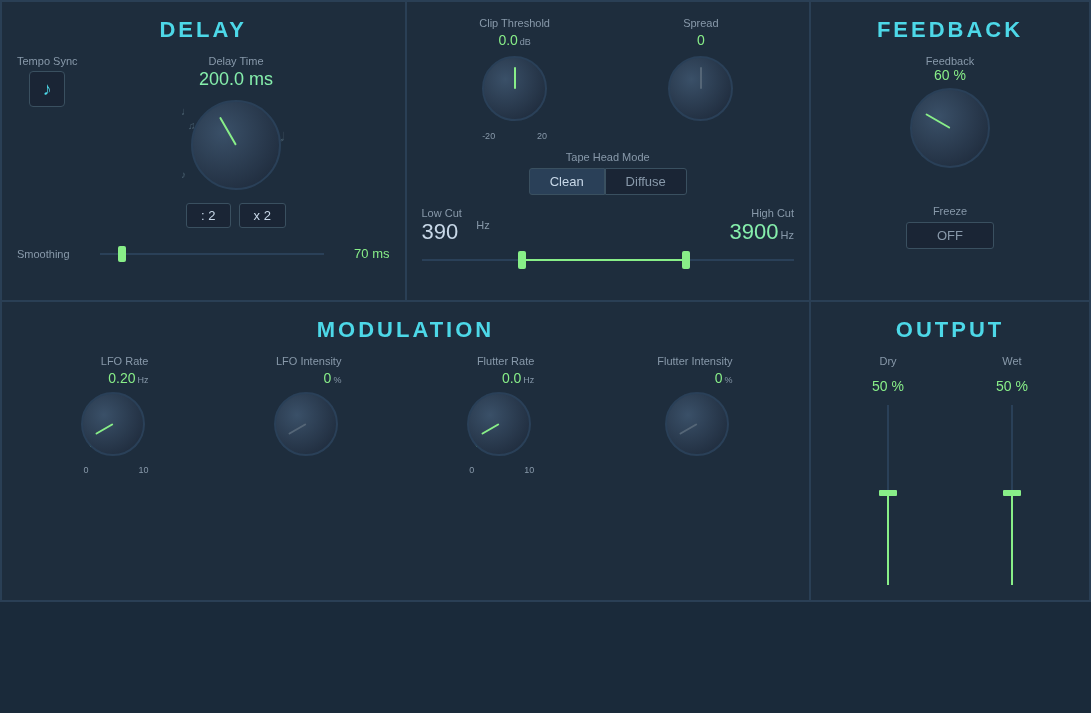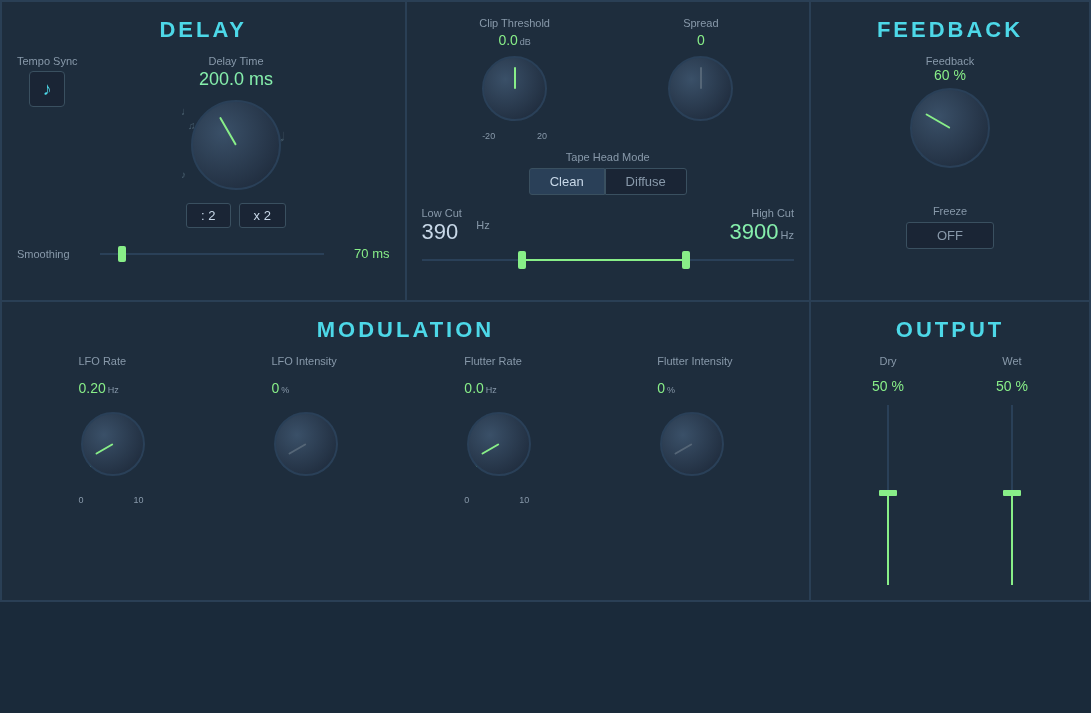--- a/index.html
+++ b/index.html
@@ -366,22 +366,22 @@
     .mod-knobs {
       display: flex;
       justify-content: space-around;
       align-items: flex-start;
       margin-top: 5px;
     }
 
     .mod-knob-group {
       display: flex;
       flex-direction: column;
-      align-items: flex-start;
-      gap: 13px;
+      align-items: flex-end;
+      gap: 3px;
     }
 
     .mod-scale {
       display: flex;
       justify-content: space-between;
       font-size: 9px;
       color: #8899aa;
       margin-top: 3px;
     }
 

